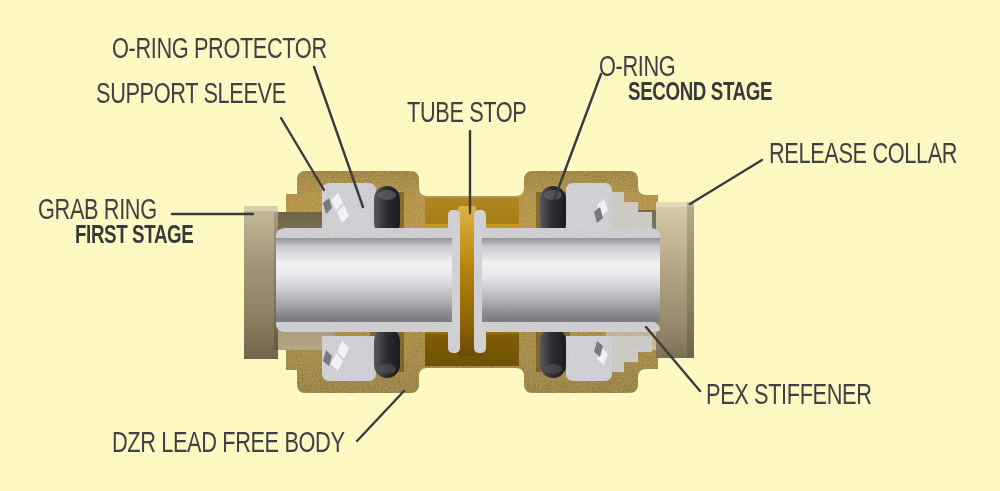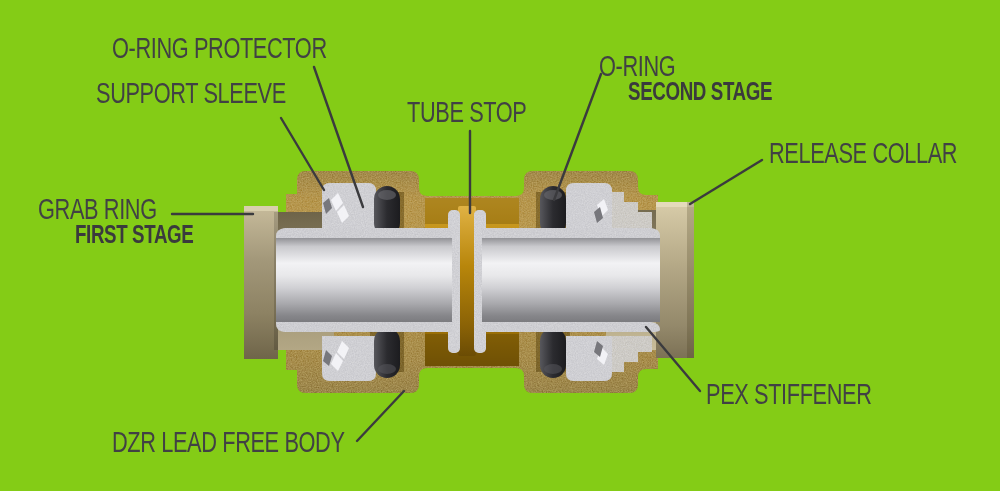--- a/index.html
+++ b/index.html
@@ -1,19 +1,19 @@
 <!DOCTYPE html>
 <html><head>
 <meta charset="utf-8">
 <style>
   html,body{margin:0;padding:0;background:#ffffff;}
   #stage{
     position:relative;
     width:1000px;height:491px;
-    background:#84cc16;
+    background:#fef9c3;
     overflow:hidden;
     font-family:"Liberation Sans", sans-serif;
   }
   #fitting-svg{position:absolute;left:0;top:0;}
   .lbl{
     position:absolute;
     color:#414144;
     font-size:29px;
     line-height:1;
     letter-spacing:-0.5px;

